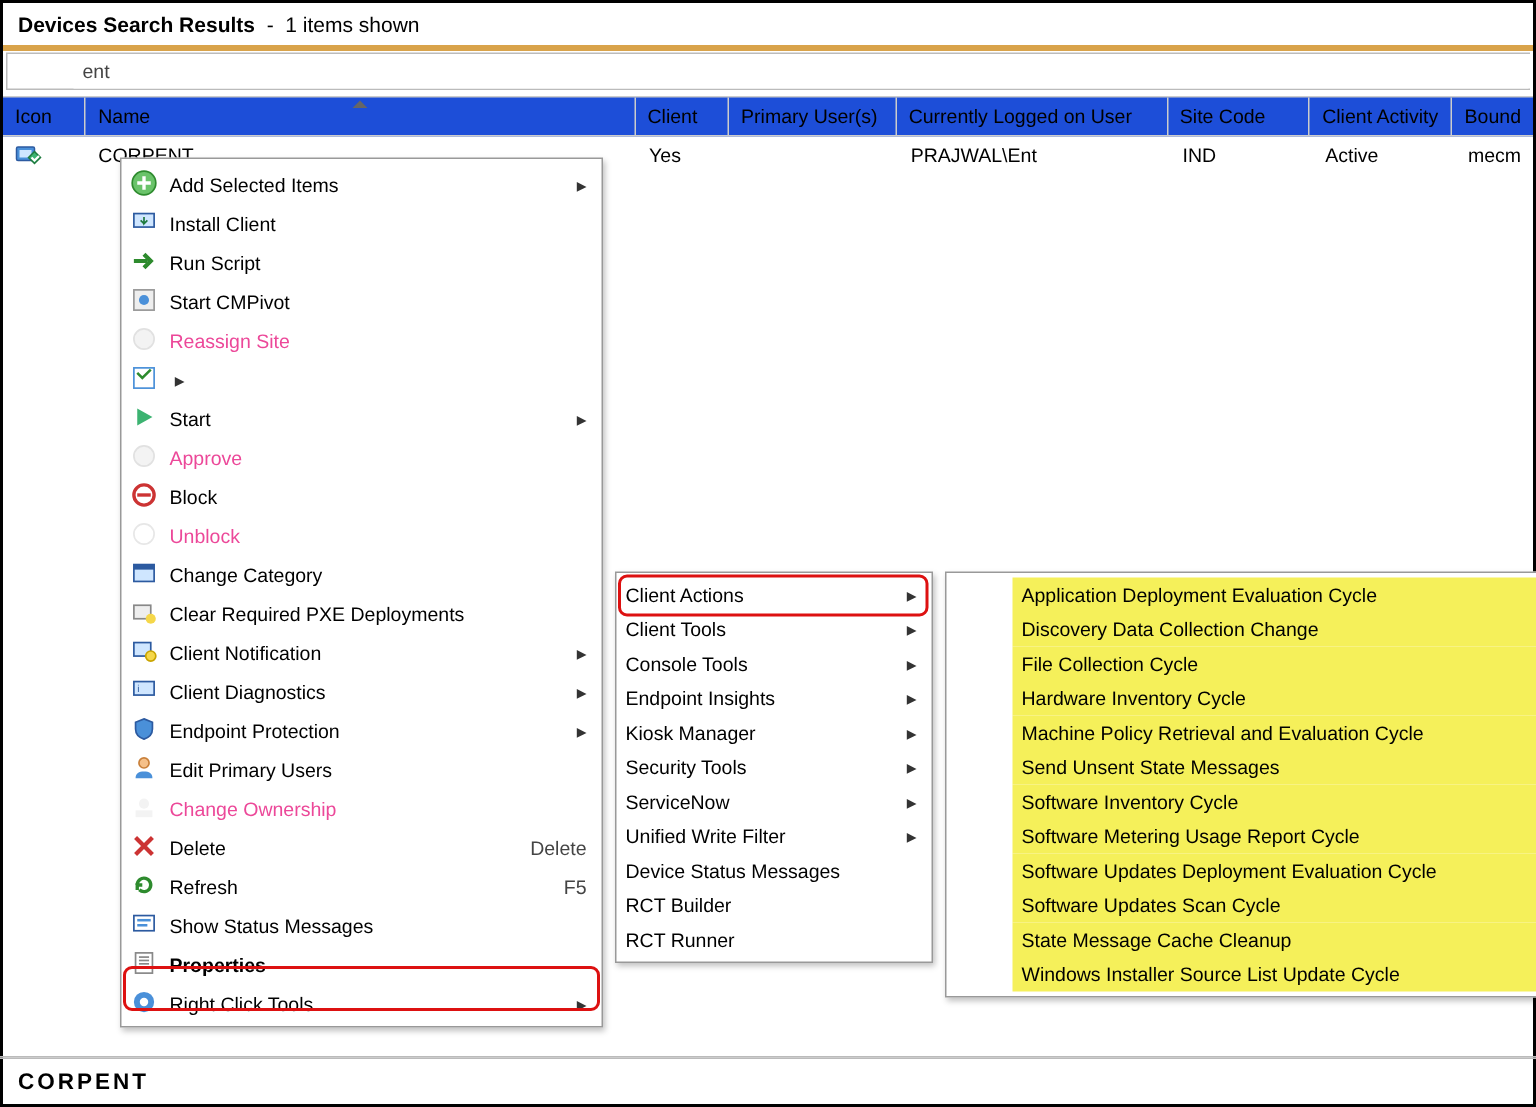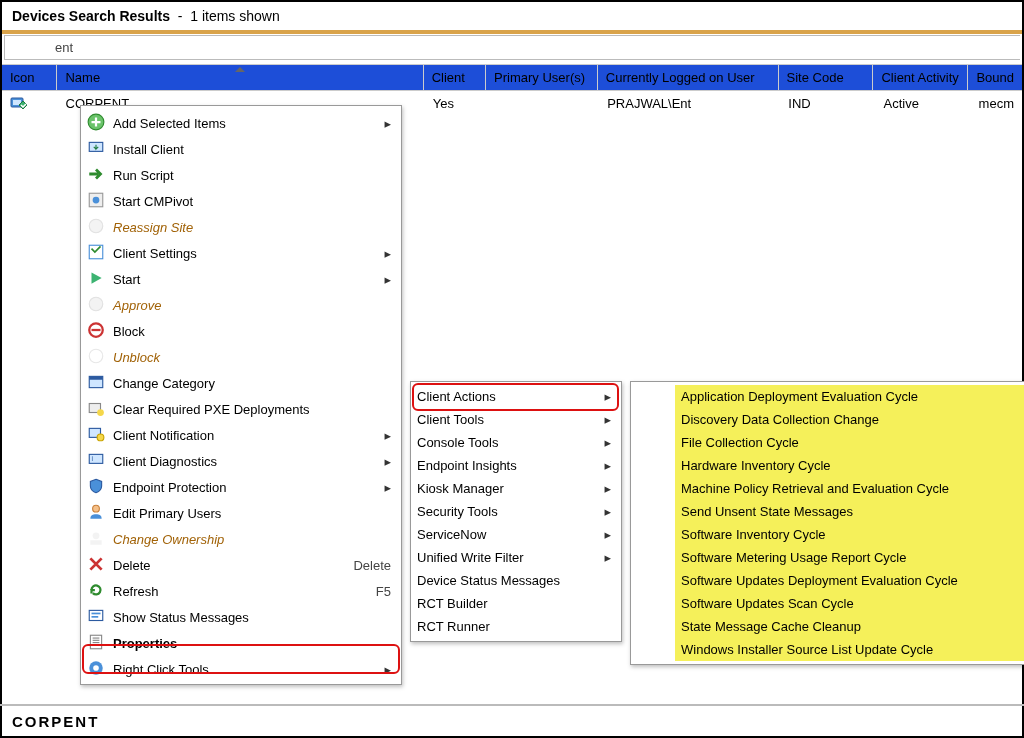--- a/index.html
+++ b/index.html
@@ -87,21 +87,21 @@
     padding: 4px 10px 4px 6px;
     font-size: 13px;
     white-space: nowrap;
     gap: 8px;
     color:#000;
   }
   .menu-item .mi-icon { width:18px;height:18px;flex:0 0 18px;display:flex;align-items:center;justify-content:center;}
   .menu-item .mi-label { flex:1; }
   .menu-item .mi-accel { color:#444;margin-left:30px; }
   .menu-item .mi-arrow { width:10px;text-align:right;color:#333; }
-  .menu-item.disabled { color:#a16207;font-style:italic; }
+  .menu-item.disabled { color:#ec4899; }
   .menu-item.disabled .mi-icon svg { opacity:.35; }
   .menu-item.bold .mi-label { font-weight:700; }
 
   .menu1 { left:80px; top:105px; width:322px; }
   .menu2 { left:410px; top:381px; width:212px; }
   .menu3 { left:630px; top:381px; width:428px;padding-left:44px; }
 
   .hl-red {
     border:2px solid #d11; border-radius:6px; position:absolute; pointer-events:none;
   }
@@ -199,21 +199,20 @@
       </span>
     <span class="mi-label">Reassign Site</span>
   </div>
   <div class="menu-item">
     <span class="mi-icon">
         <svg viewBox="0 0 16 16">
           <rect x="2" y="2" width="12" height="12" fill="#fff" stroke="#4a90d9"></rect>
           <path d="M4 5l3 3 5-5" stroke="#2e8b2e" fill="none" stroke-width="1.5"></path>
         </svg>
       </span>
-    <span class="mi-label">Client Settings</span>
       <span class="mi-arrow">▸</span>
   </div>
   <div class="menu-item">
     <span class="mi-icon">
         <svg viewBox="0 0 16 16">
           <path d="M4 3l9 5-9 5z" fill="#3cb371"></path>
         </svg>
       </span>
     <span class="mi-label">Start</span>
       <span class="mi-arrow">▸</span>

